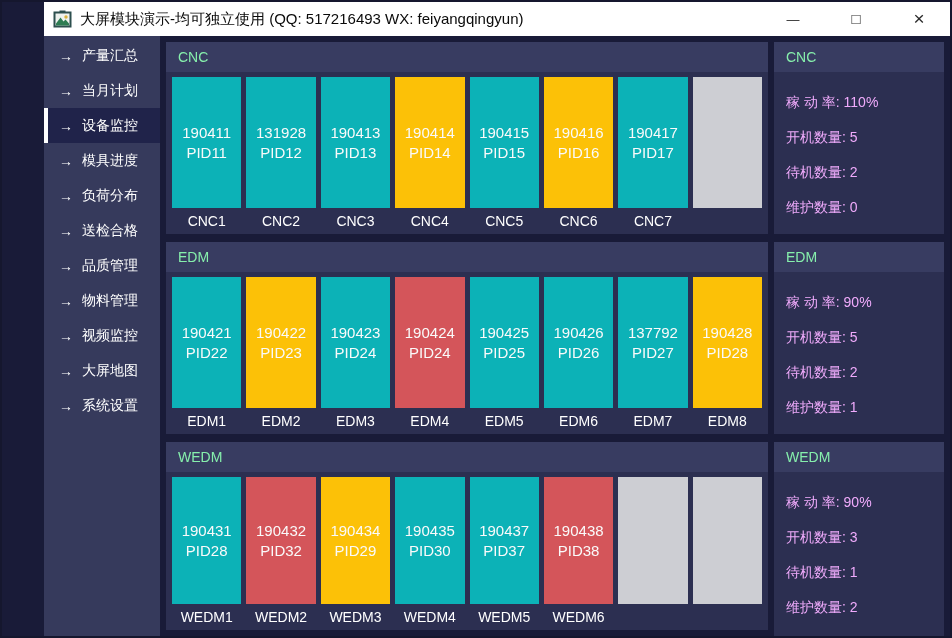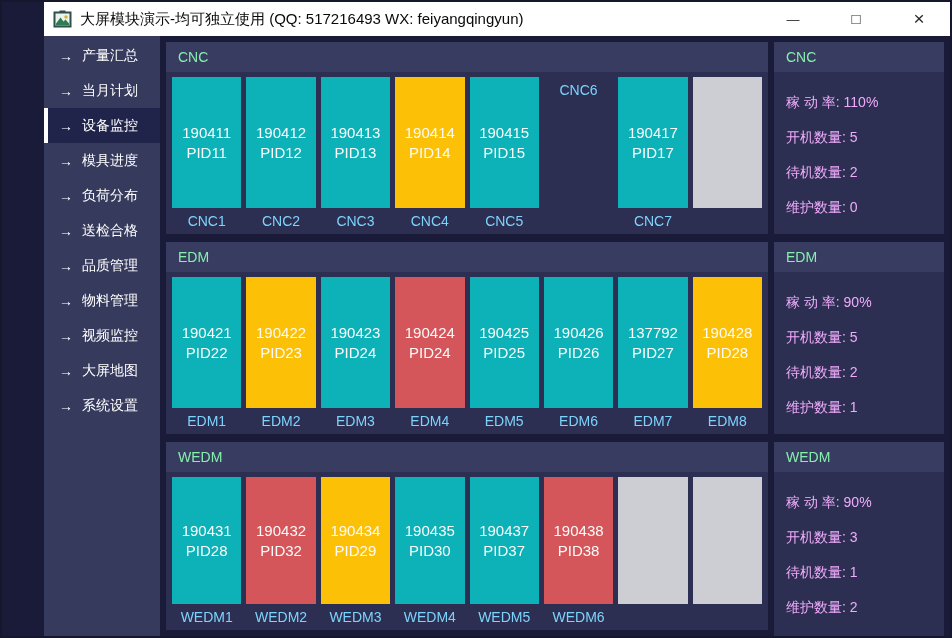--- a/index.html
+++ b/index.html
@@ -36,21 +36,21 @@
   .tiles-area { flex:1; min-height:0; display:flex; flex-direction:column; padding:5px 6px 0 6px;border-radius:32px; }
   .tiles-row { flex:1; display:flex; gap:5px; min-height:0; }
   .tcol { flex:1; display:flex; flex-direction:column; min-width:0; }
   .tile { flex:1; display:flex; flex-direction:column; align-items:center; justify-content:center;
           gap:3px; color:#fafafa; font-size:15px; cursor:pointer; }
   .tile[data-status="running"]      { background:var(--c-running,#0cb2b7); }
   .tile[data-status="standby"]      { background:var(--c-standby,#fcc107); }
   .tile[data-status="maintenance"]  { background:var(--c-maintenance,#d4555a); }
   .tile[data-status="empty"]        { background:var(--c-empty,#cdced3); cursor:default; }
   .tlabel { height:26px; flex:none; display:flex; align-items:center; justify-content:center;
-            color:#7dd3fc; font-size:14px; }
+            color:#ffffff; font-size:14px; }
   
   .rightcol { width:176px; flex:none; display:flex; flex-direction:column; gap:8px; padding:6px 6px 0 0; }
   .stat-panel { background:#2c2f51; display:flex; flex-direction:column; overflow:hidden; }
   .stat-panel.fixed { height:192px; flex:none; }
   .stat-panel.grow { flex:1; min-height:0; }
   .stat-rows { padding:13px 0 0 12px; }
   .stat-row { height:35px; display:flex; align-items:center; color:#f0abfc; font-size:14px; white-space:nowrap; }
 </style>
 </head>
 <body>
@@ -142,21 +142,21 @@
               <div class="tcol">
                 <div class="tile" data-status="running">
                   <div>190411</div>
                   <div>PID11</div>
                 </div>
                 <div class="tlabel">CNC1</div>
               </div>
 
               <div class="tcol">
                 <div class="tile" data-status="running">
-                  <div>190412</div>
+                  <div>131928</div>
                   <div>PID12</div>
                 </div>
                 <div class="tlabel">CNC2</div>
               </div>
 
               <div class="tcol">
                 <div class="tile" data-status="running">
                   <div>190413</div>
                   <div>PID13</div>
                 </div>
@@ -173,20 +173,24 @@
 
               <div class="tcol">
                 <div class="tile" data-status="running">
                   <div>190415</div>
                   <div>PID15</div>
                 </div>
                 <div class="tlabel">CNC5</div>
               </div>
 
               <div class="tcol">
+                <div class="tile" data-status="standby">
+                  <div>190416</div>
+                  <div>PID16</div>
+                </div>
                 <div class="tlabel">CNC6</div>
               </div>
 
               <div class="tcol">
                 <div class="tile" data-status="running">
                   <div>190417</div>
                   <div>PID17</div>
                 </div>
                 <div class="tlabel">CNC7</div>
               </div>

